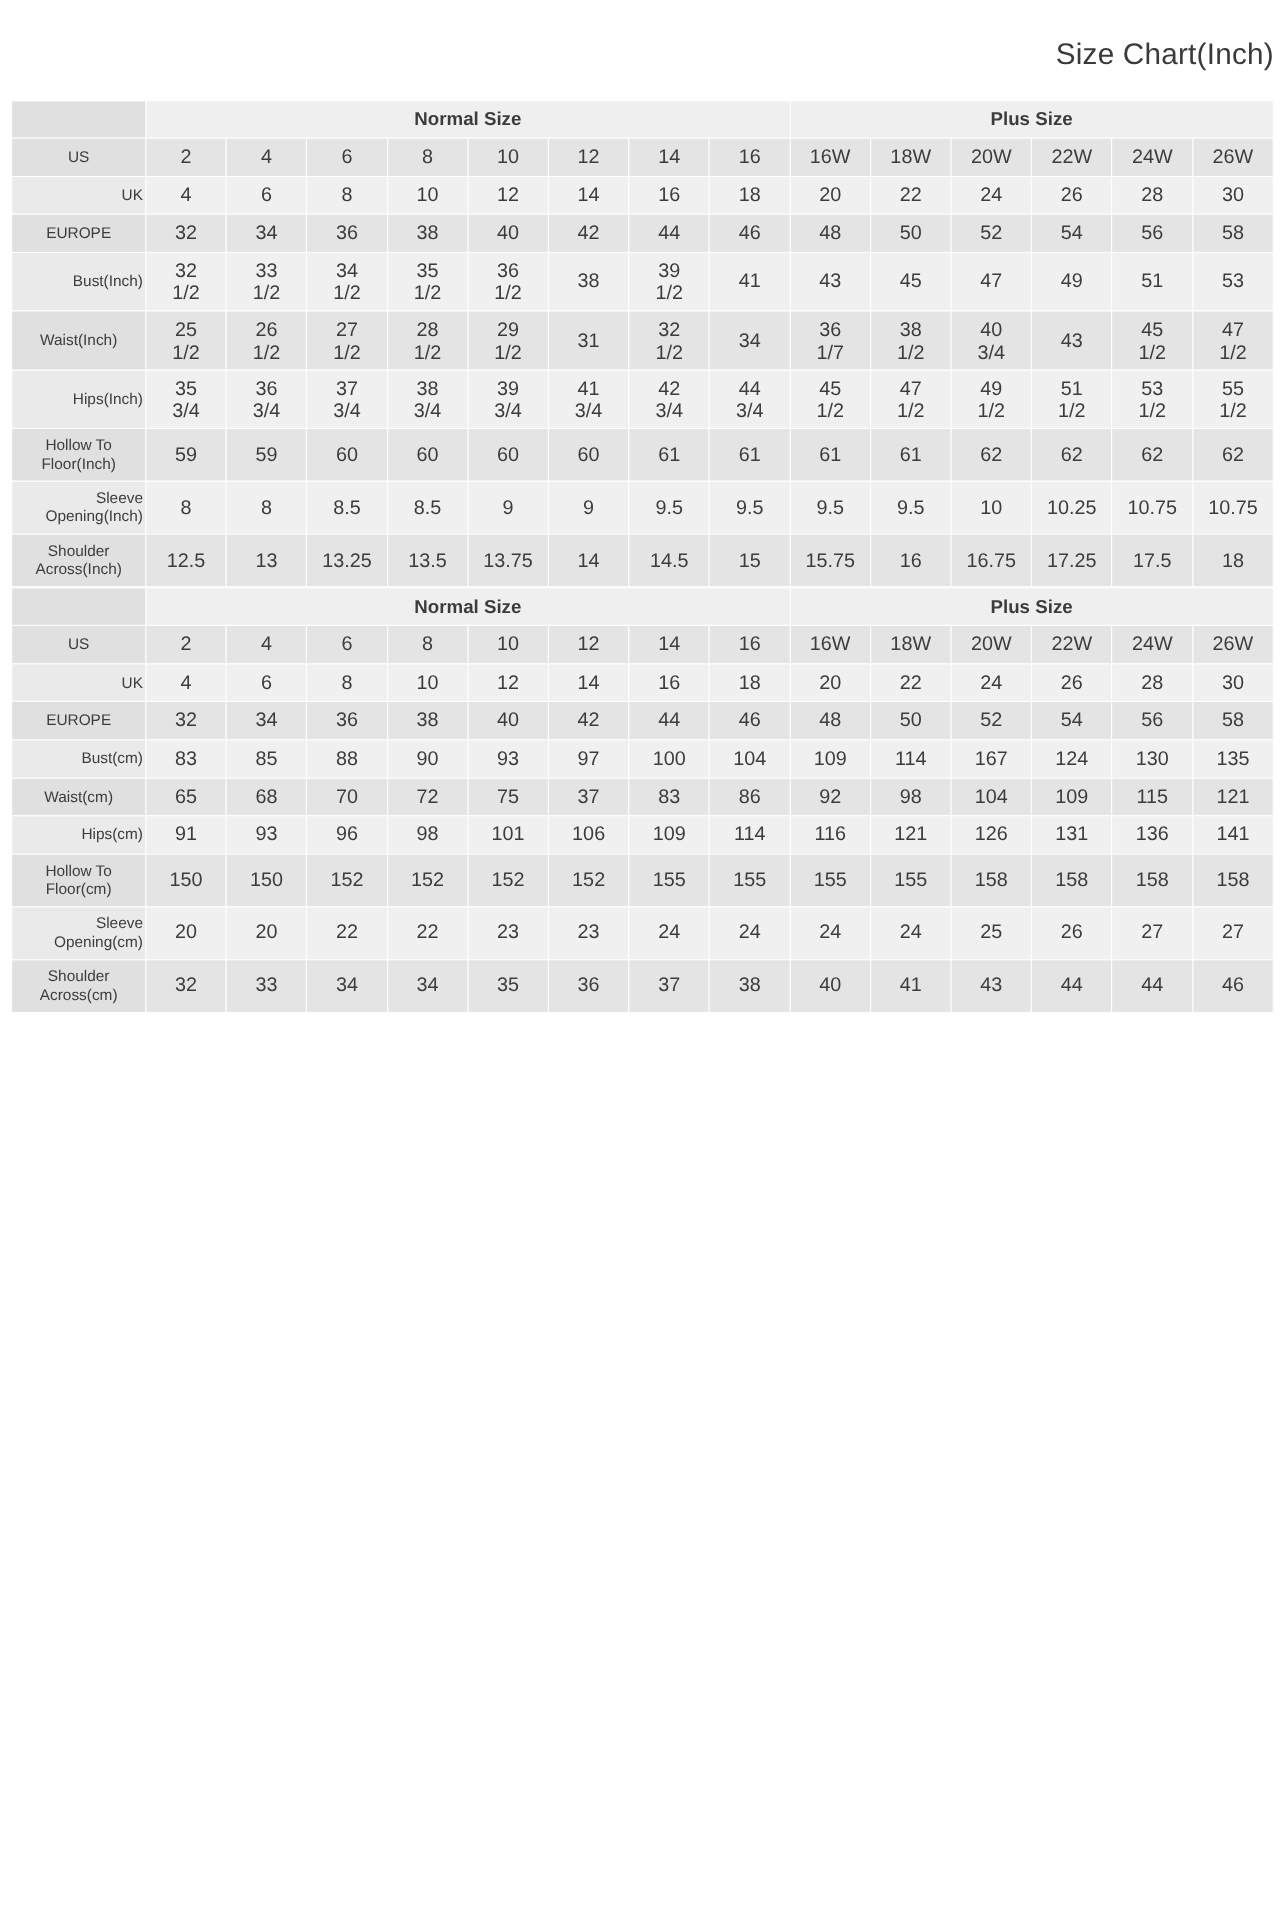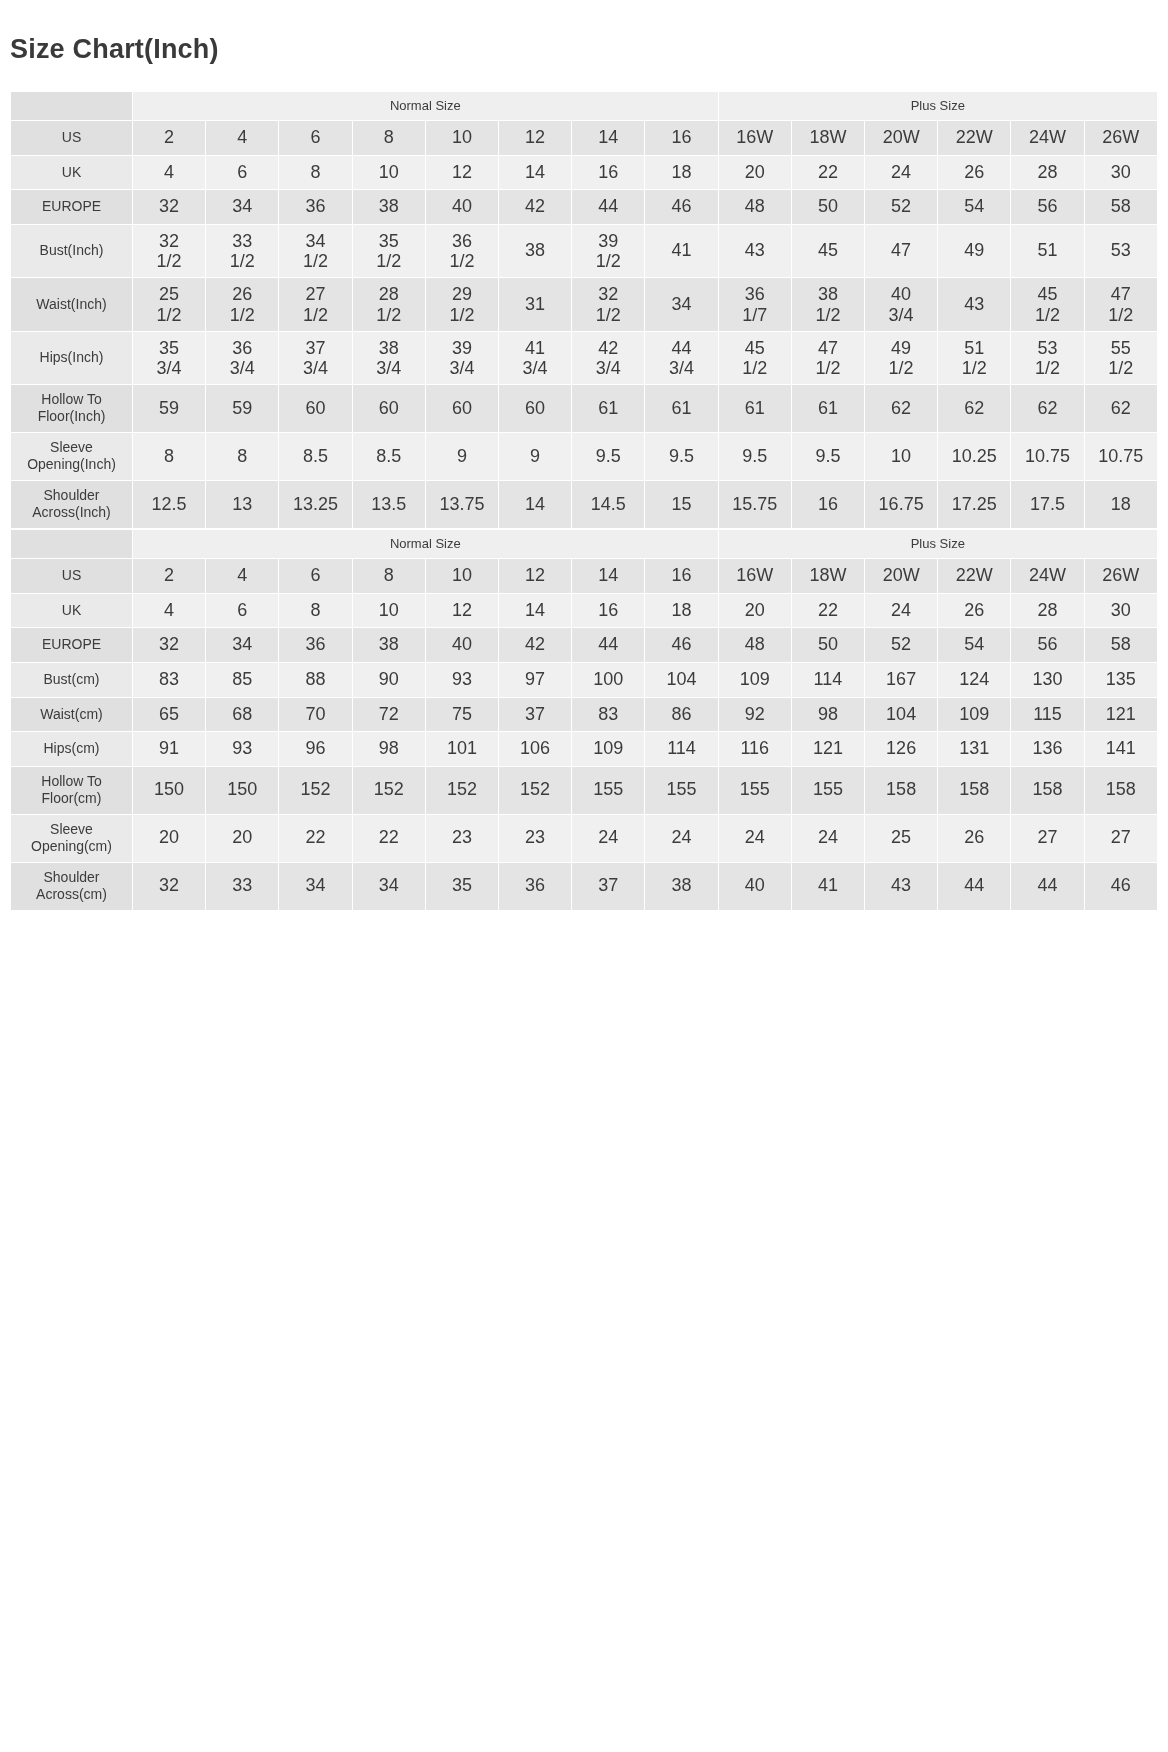--- a/index.html
+++ b/index.html
@@ -12,24 +12,24 @@
     font-family: "Liberation Sans", sans-serif;
     color: #333333;
     -webkit-font-smoothing: antialiased;
   }
   .page {
     width: 1168px;
     box-sizing: border-box;
     padding: 0 10px;
   }
   .chart-title {
-    text-align: left;
+    text-align: right;
     font-size: 27px;
     color: #3a3a3a;
-    font-weight: 700;
+    font-weight: 400;
     padding: 34px 0 26px 0;
     letter-spacing: 0.2px;
   }
   table.size-table {
     width: 100%;
     border-collapse: collapse;
     table-layout: fixed;
     font-size: 18px;
   }
   table.size-table td {
@@ -43,30 +43,31 @@
   
   tr.band-dark td { background: #e4e4e4; }
   tr.band-light td { background: #f0f0f0; }
 
   td.rowhead {
     background: #e0e0e0 !important;
     font-size: 14px;
     color: #3c3c3c;
     padding: 6px 4px;
   }
-  tr.band-light td.rowhead { background: #eaeaea !important; }
+  tr.band-light td.rowhead { background: #eaeaea !important; text-align: right; }
 
   td.corner-blank {
     background: #e0e0e0 !important;
   }
   td.group-head {
     background: #efefef !important;
-    font-size: 13px;
+    font-size: 17px;
     color: #3c3c3c;
     padding: 24px 2px;
+    font-weight: bold;
   }
   .frac {
     display: block;
     line-height: 1.12;
   }
   .celltxt {
     display: block;
     line-height: 1.2;
   }
   col.c-head { width: 122px; }

